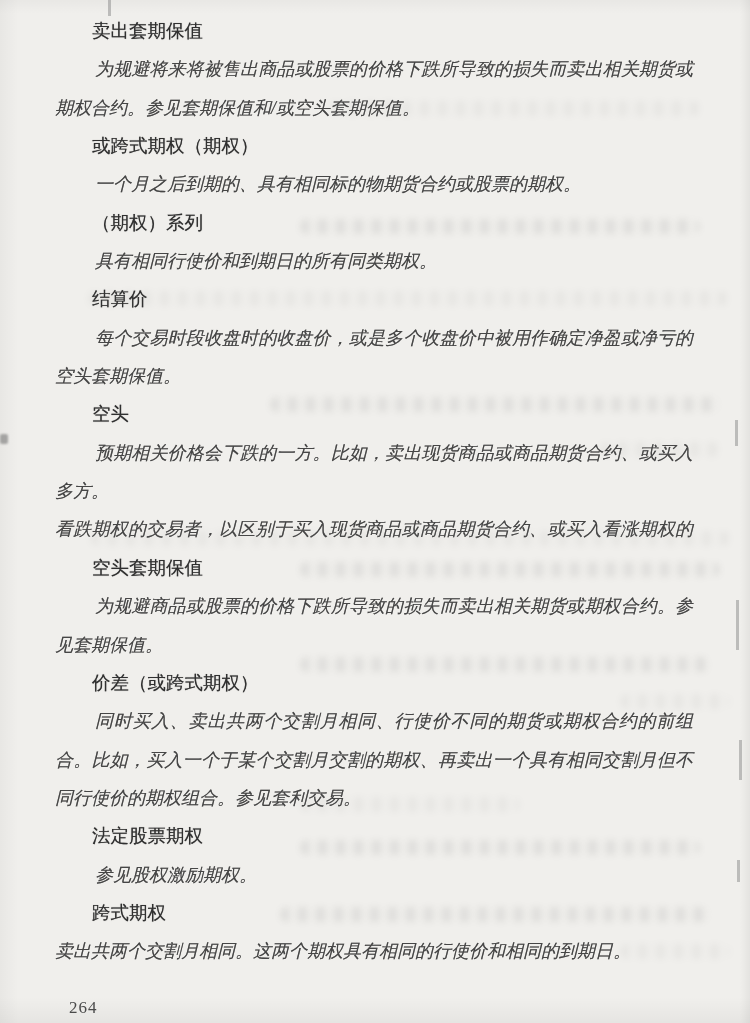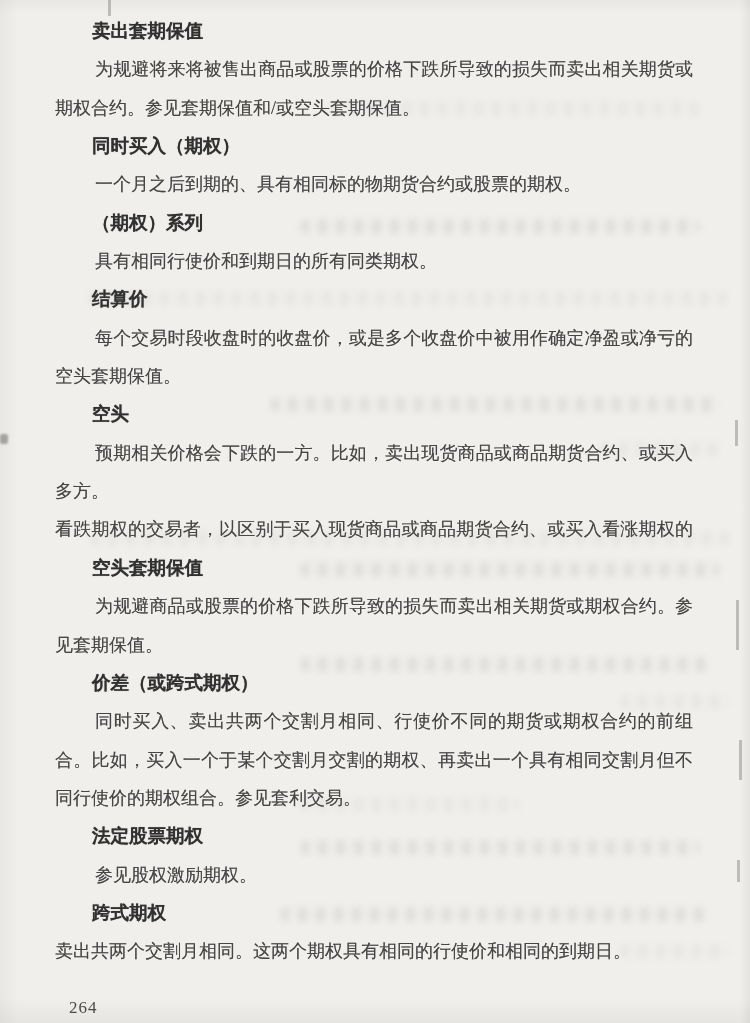--- a/index.html
+++ b/index.html
@@ -28,28 +28,29 @@
   .line{
     height:38.35px;
     line-height:38.35px;
     font-size:18px;
     color:#464646;
     white-space:nowrap;
     text-shadow:0 0 0.6px rgba(70,70,70,0.55);
   }
   .line.heading{
     font-family:"Liberation Sans","DejaVu Sans",sans-serif;
-    font-weight:700;
+    font-weight:400;
     font-size:18.5px;
     color:#303030;
     padding-left:37px;
     text-shadow:0 0 0.7px rgba(40,40,40,0.65);
   }
   .line.body{
     font-family:"Liberation Serif","DejaVu Serif",serif;
+    font-style:italic;
   }
   .line.indent{ padding-left:40px; }
   .line.justify{
     white-space:normal;
     text-align:justify;
     text-align-last:justify;
   }
   .page-number{
     position:absolute;
     left:57px; top:998px;
@@ -90,21 +91,21 @@
 </style>
 </head>
 <body>
 
 <div class="page">
 
   <div class="content" id="content">
       <div class="line heading">卖出套期保值</div>
       <div class="line body indent justify">为规避将来将被售出商品或股票的价格下跌所导致的损失而卖出相关期货或</div>
       <div class="line body">期权合约。参见套期保值和/或空头套期保值。</div>
-      <div class="line heading">同时买入（期权）</div>
+      <div class="line heading">或跨式期权（期权）</div>
       <div class="line body indent">一个月之后到期的、具有相同标的物期货合约或股票的期权。</div>
       <div class="line heading">（期权）系列</div>
       <div class="line body indent">具有相同行使价和到期日的所有同类期权。</div>
       <div class="line heading">结算价</div>
       <div class="line body indent justify">每个交易时段收盘时的收盘价，或是多个收盘价中被用作确定净盈或净亏的</div>
       <div class="line body">空头套期保值。</div>
       <div class="line heading">空头</div>
       <div class="line body indent justify">预期相关价格会下跌的一方。比如，卖出现货商品或商品期货合约、或买入</div>
       <div class="line body">多方。</div>
       <div class="line body justify">看跌期权的交易者，以区别于买入现货商品或商品期货合约、或买入看涨期权的</div>

